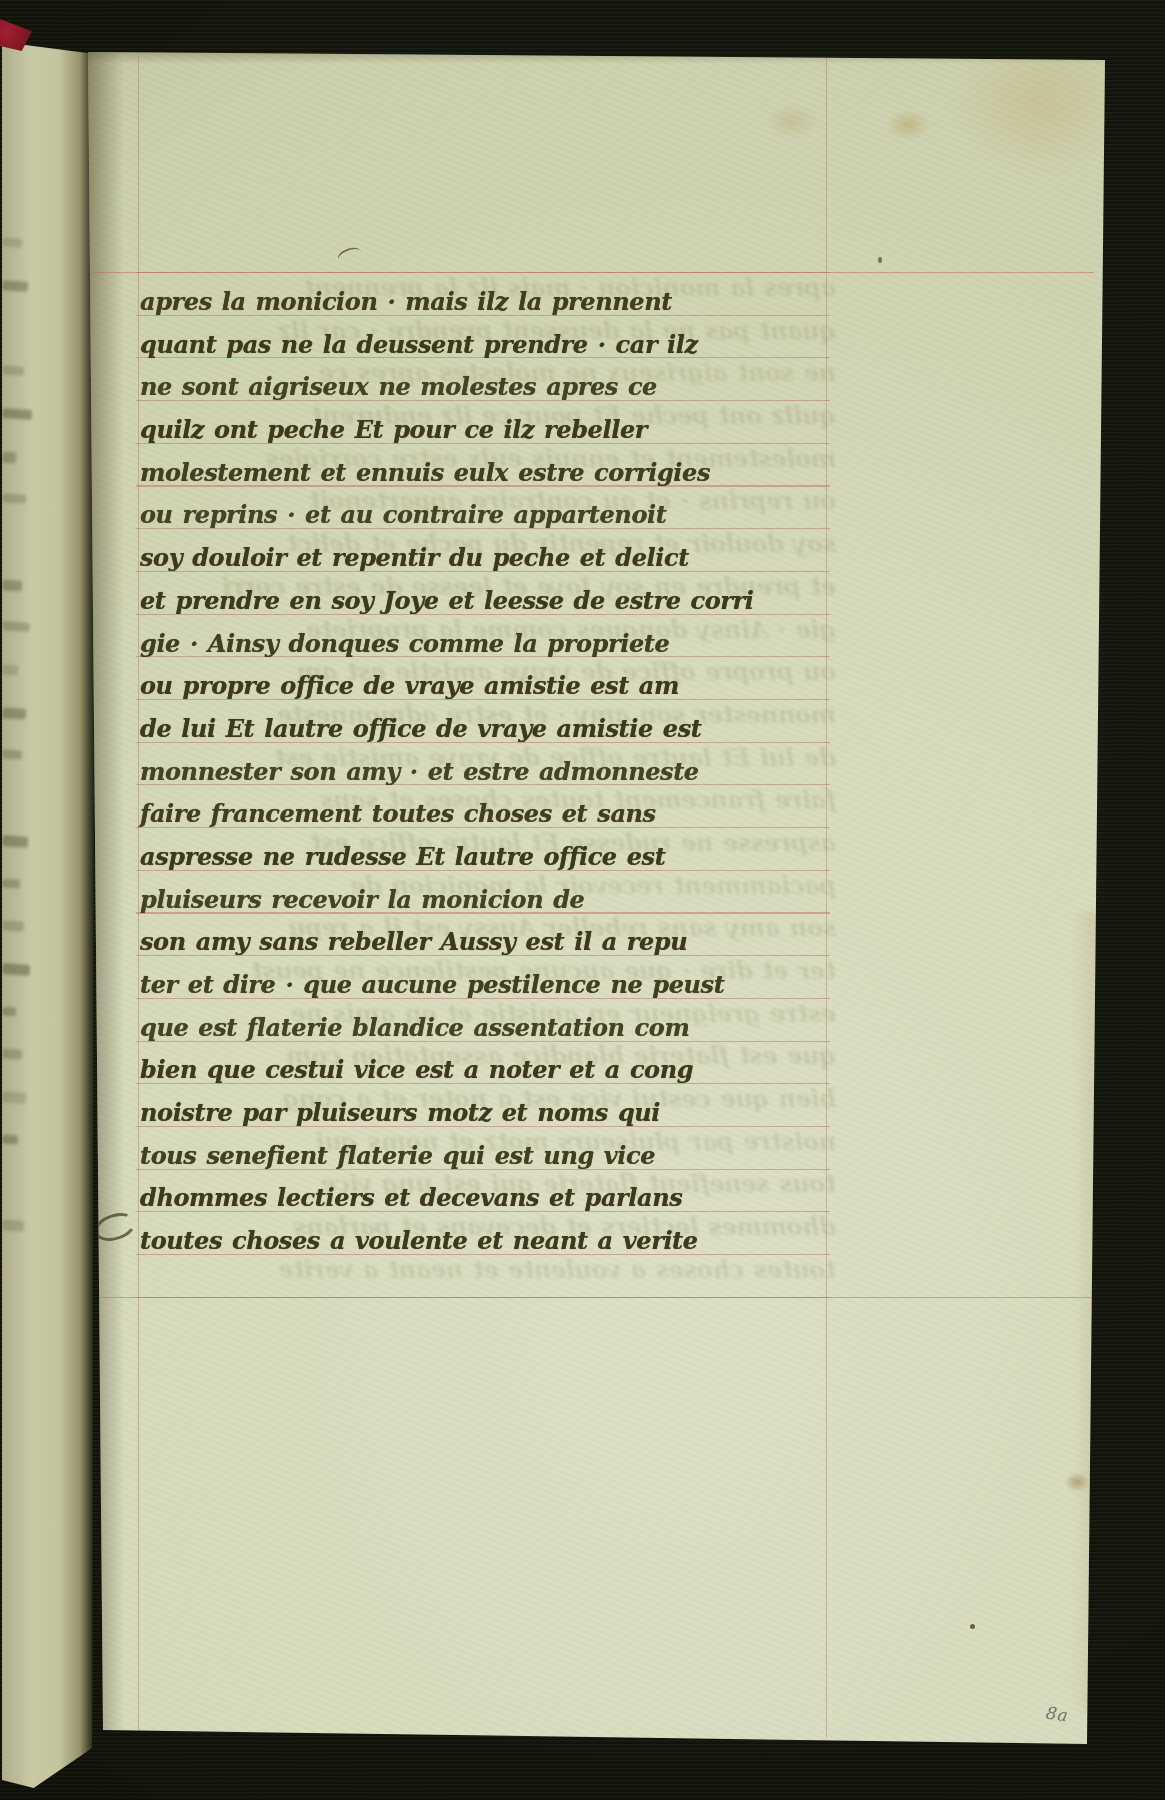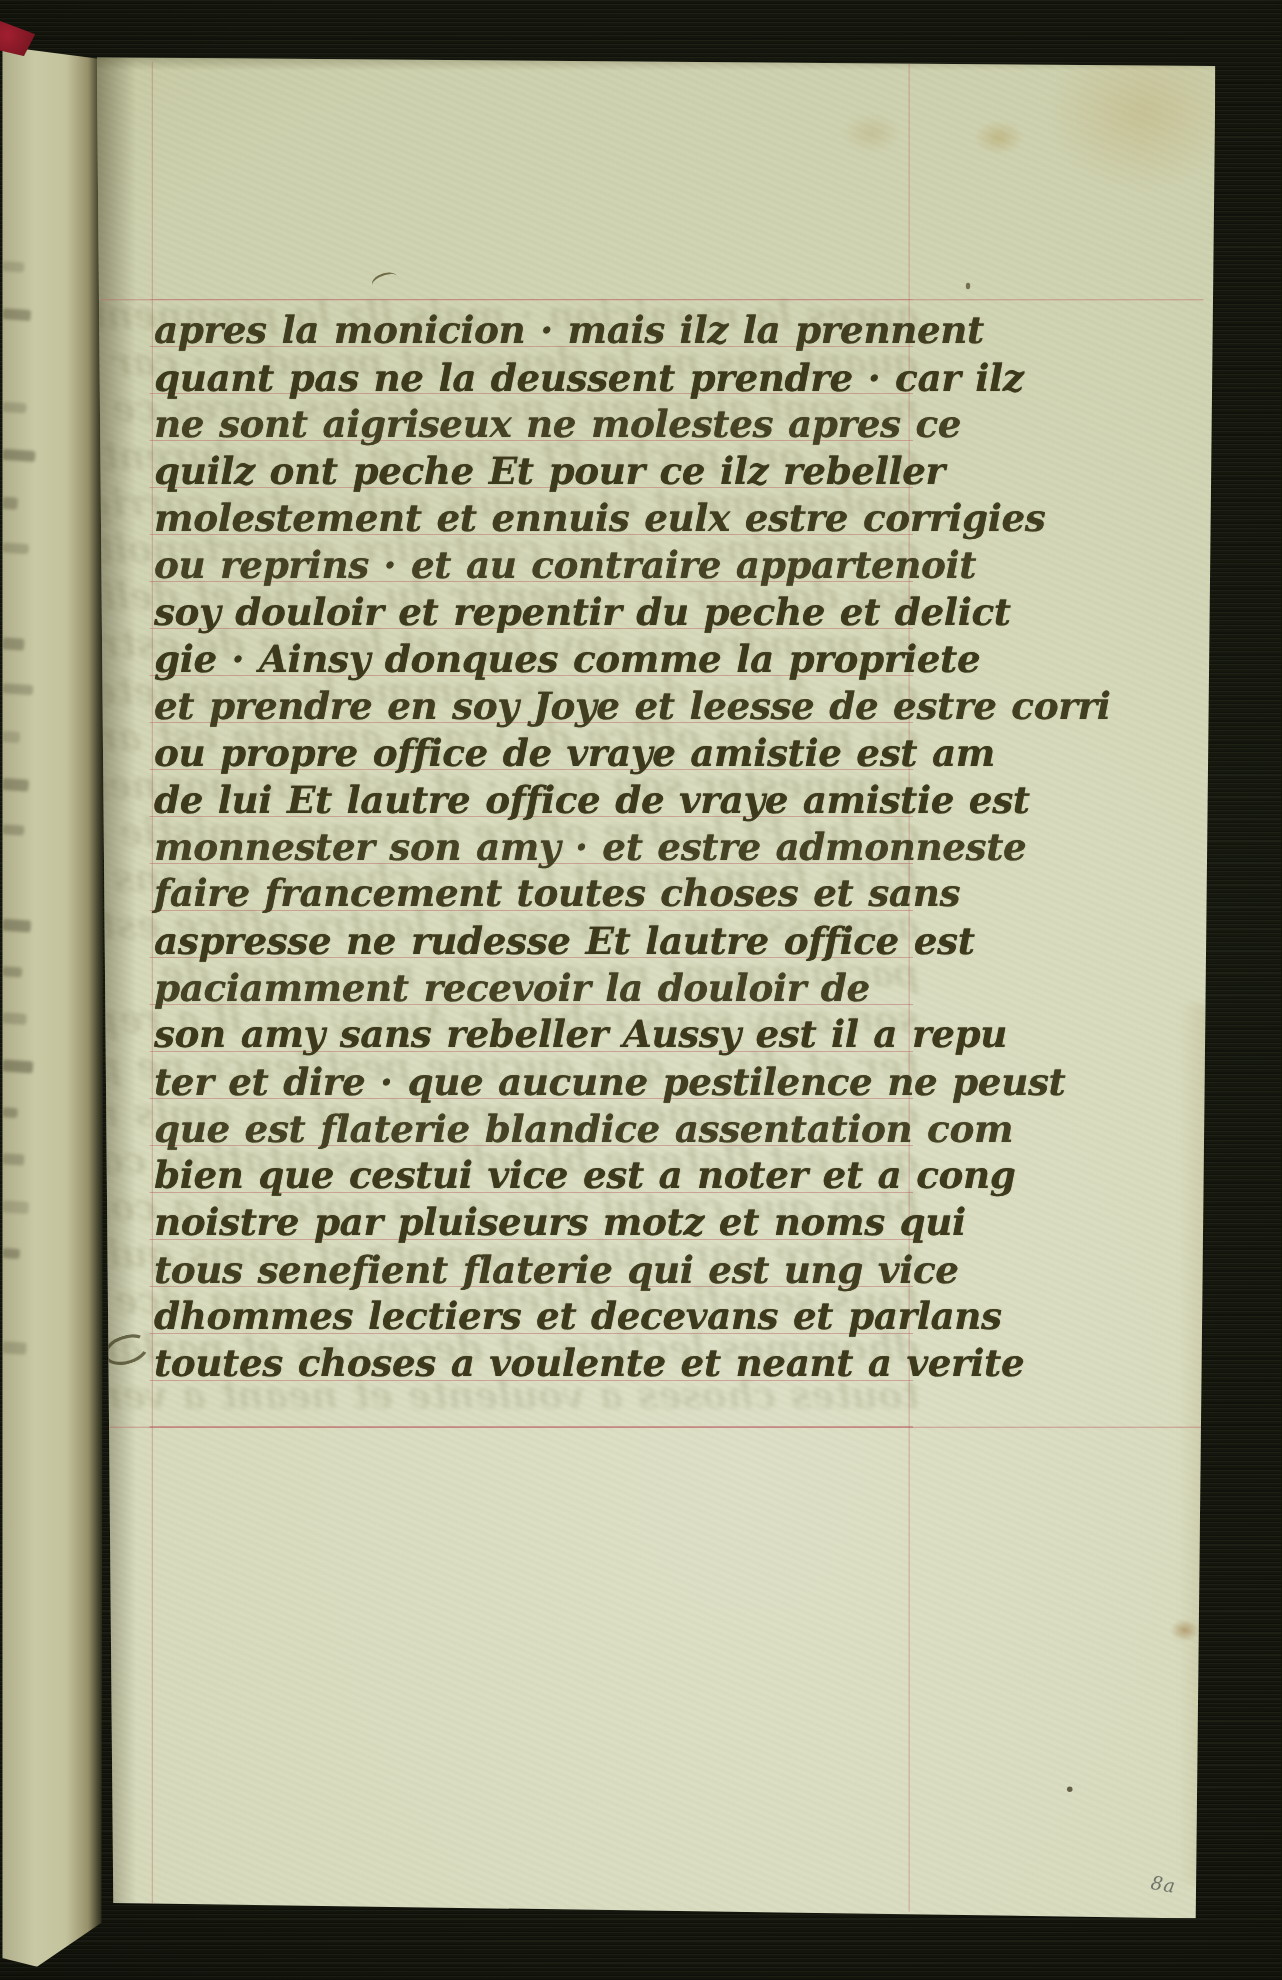--- a/index.html
+++ b/index.html
@@ -66,21 +66,21 @@
   .rule-v{position:absolute;top:4px;height:1682px;width:1px;background:rgba(187,106,106,.42);}
   .rule-v.left{left:52px;}
   .rule-v.right{left:740px;}
   
   .ghost-block,.text-block{position:absolute;left:54px;width:696px;padding-top:7px;}
   .text-block{top:220px;}
   .ghost-block{top:206px;transform:scaleX(-1);filter:blur(1.8px);opacity:.15;}
   .line{
     height:42.7px;line-height:45px;white-space:nowrap;
     font-family:"DejaVu Serif",serif;font-style:italic;font-weight:bold;
-    font-size:34px;letter-spacing:-.4px;word-spacing:2px;
+    font-size:24px;letter-spacing:-.4px;word-spacing:2px;
     color:var(--ink,#3d391c);
     text-shadow:0 0 .7px rgba(61,57,28,.85);
   }
   .line:nth-child(3n){opacity:.94;}
   .line:nth-child(4n+1){opacity:.97;}
   .ghost-block .line{color:#5c5833;text-shadow:none;}
   
   .flourish{
     position:absolute;left:252px;top:196px;width:24px;height:13px;
     border-top:2.5px solid rgba(78,72,36,.75);border-radius:60% 100% 0 0;
@@ -171,28 +171,28 @@
       <div class="line">toutes choses a voulente et neant a verite</div>
     </div>
   <div class="text-block">
       <div class="line">apres la monicion · mais ilz la prennent</div>
       <div class="line">quant pas ne la deussent prendre · car ilz</div>
       <div class="line">ne sont aigriseux ne molestes apres ce</div>
       <div class="line">quilz ont peche Et pour ce ilz rebeller</div>
       <div class="line">molestement et ennuis eulx estre corrigies</div>
       <div class="line">ou reprins · et au contraire appartenoit</div>
       <div class="line">soy douloir et repentir du peche et delict</div>
+      <div class="line">et prendre en soy Joye et leesse de estre corri</div>
       <div class="line">gie · Ainsy donques comme la propriete</div>
-      <div class="line">et prendre en soy Joye et leesse de estre corri</div>
       <div class="line">ou propre office de vraye amistie est am</div>
       <div class="line">de lui Et lautre office de vraye amistie est</div>
       <div class="line">monnester son amy · et estre admonneste</div>
       <div class="line">faire francement toutes choses et sans</div>
       <div class="line">aspresse ne rudesse Et lautre office est</div>
-      <div class="line">paciamment recevoir la douloir de</div>
+      <div class="line">pluiseurs recevoir la monicion de</div>
       <div class="line">son amy sans rebeller Aussy est il a repu</div>
       <div class="line">ter et dire · que aucune pestilence ne peust</div>
       <div class="line">que est flaterie blandice assentation com</div>
       <div class="line">bien que cestui vice est a noter et a cong</div>
       <div class="line">noistre par pluiseurs motz et noms qui</div>
       <div class="line">tous senefient flaterie qui est ung vice</div>
       <div class="line">dhommes lectiers et decevans et parlans</div>
       <div class="line">toutes choses a voulente et neant a verite</div>
     </div>
 

